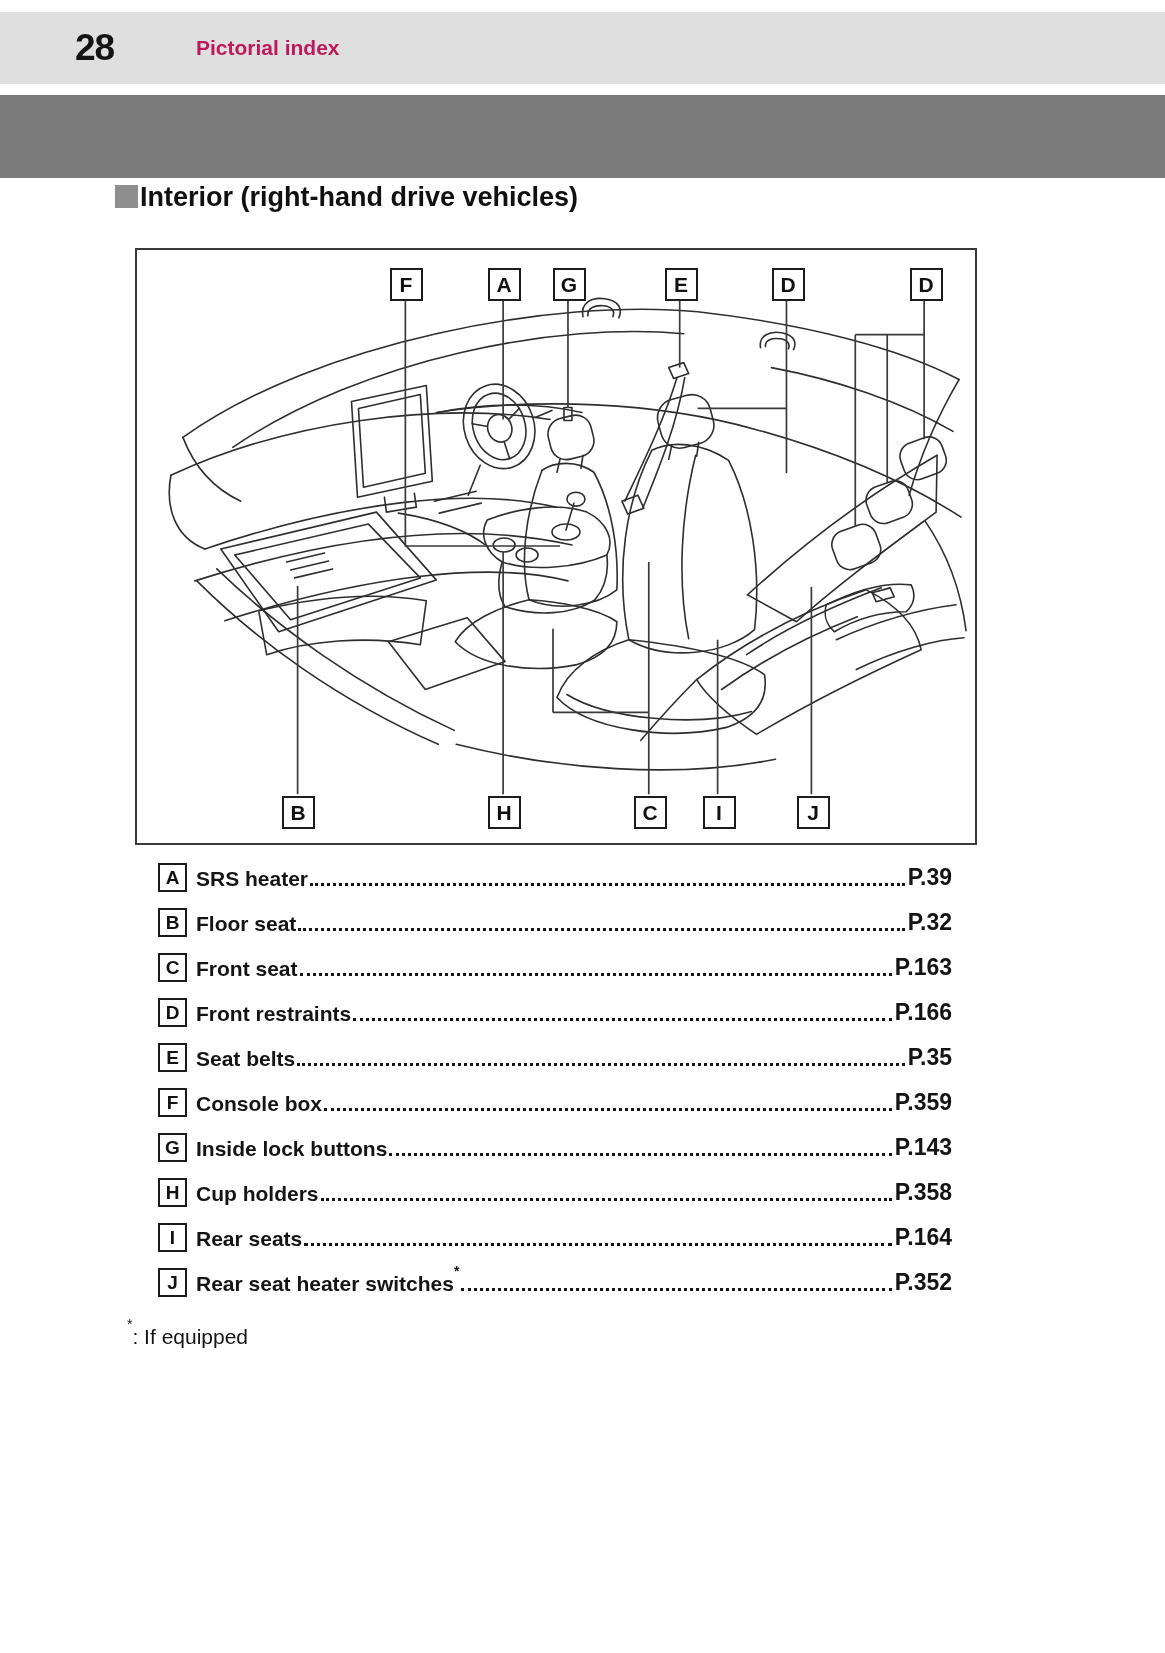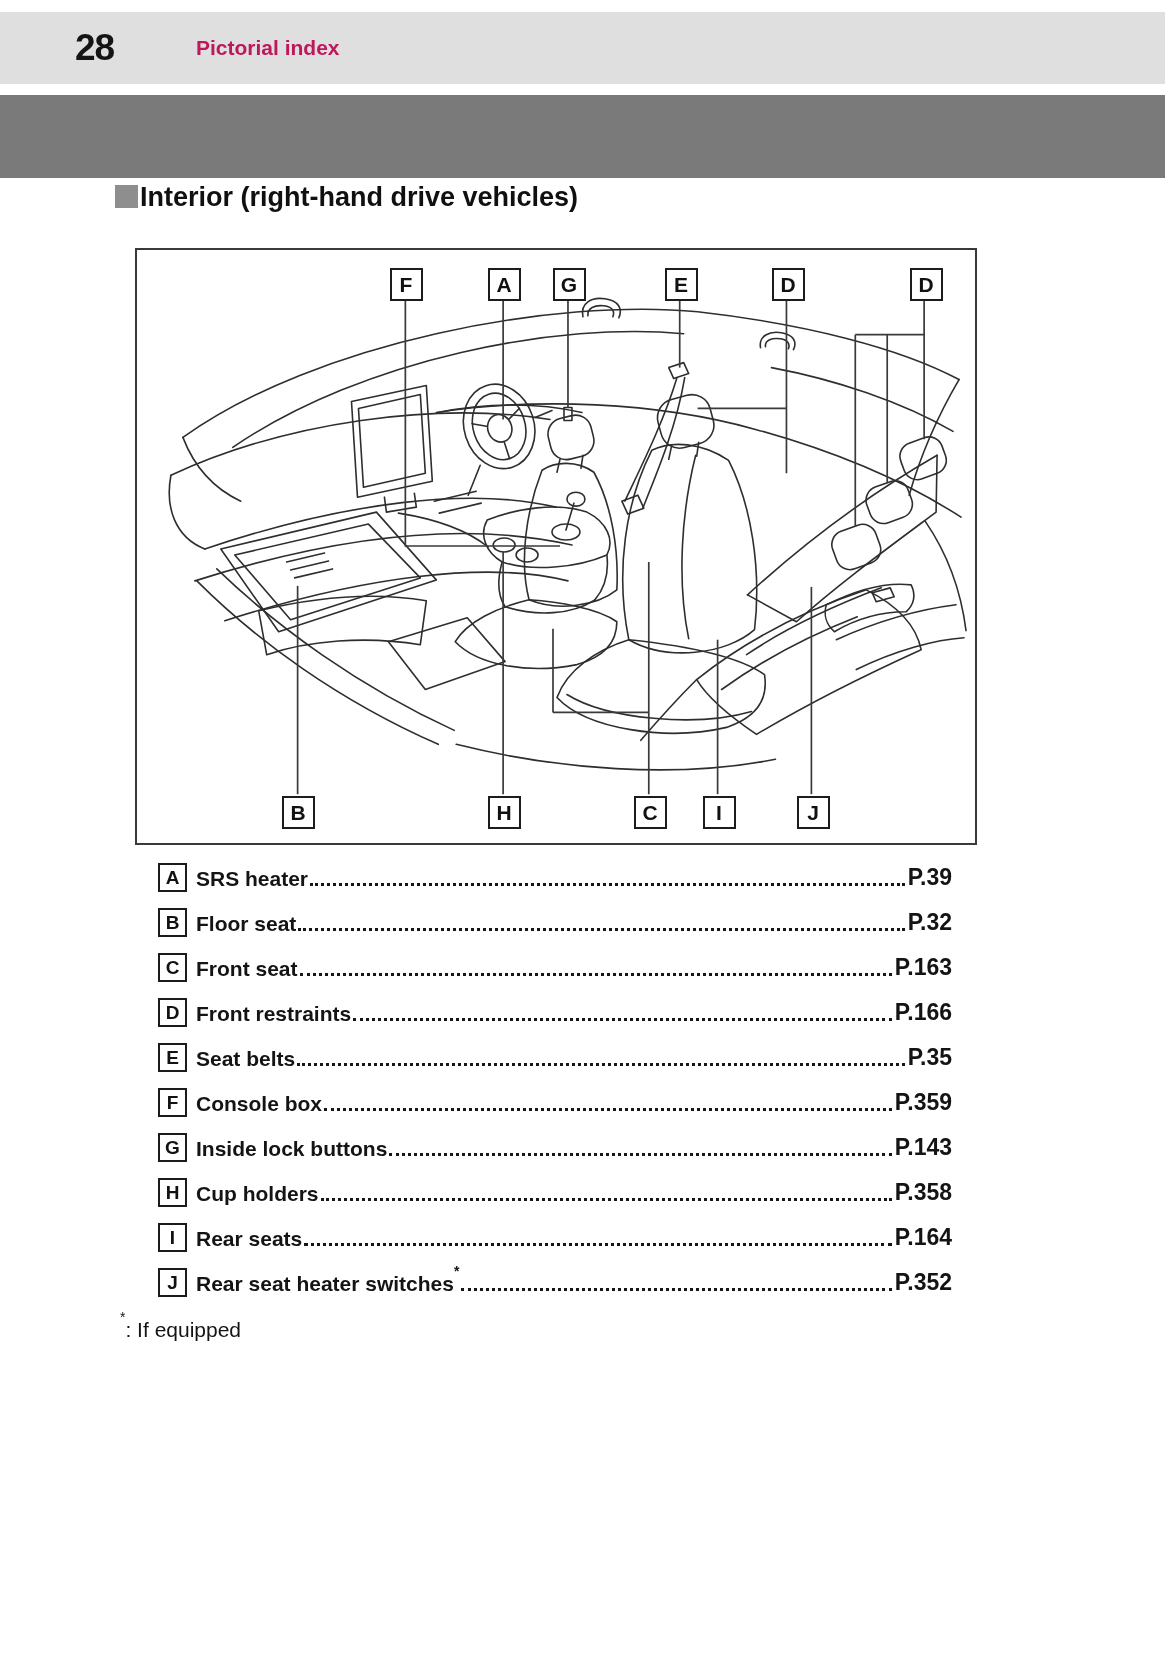--- a/index.html
+++ b/index.html
@@ -24,21 +24,21 @@
     font-size:21px;font-weight:bold;color:#111;}
   .index{position:absolute;top:855px;left:158px;width:794px;}
   .row{display:flex;align-items:center;height:45px;}
   .keybox{flex:none;width:29px;height:29px;border:2px solid #1b1b1b;box-sizing:border-box;
     display:flex;align-items:center;justify-content:center;
     font-size:19px;font-weight:bold;margin-right:9px;color:#111;}
   .item{flex:none;font-size:21px;font-weight:bold;white-space:nowrap;color:#141414;}
   .item sup{font-size:14px;font-weight:bold;position:relative;top:-7px;}
   .leader{flex:1;align-self:flex-end;margin:0 3px 14px 2px;border-bottom:3px dotted #161616;height:0;}
   .pageref{flex:none;font-size:23px;font-weight:bold;color:#141414;}
-  .footnote{position:absolute;top:1308px;left:112px;margin:8px;font-size:21px;color:#141414;}
+  .footnote{position:absolute;top:1308px;left:112px;margin:15px;font-size:21px;color:#141414;}
   .footnote sup{font-size:14px;position:relative;top:-7px;}
 </style>
 </head>
 <body>
 
 <header class="topbar" style="background: rgb(223, 223, 223);">
   <span class="pagenum">28</span>
   <span class="chapter">Pictorial index</span>
 </header>
 

